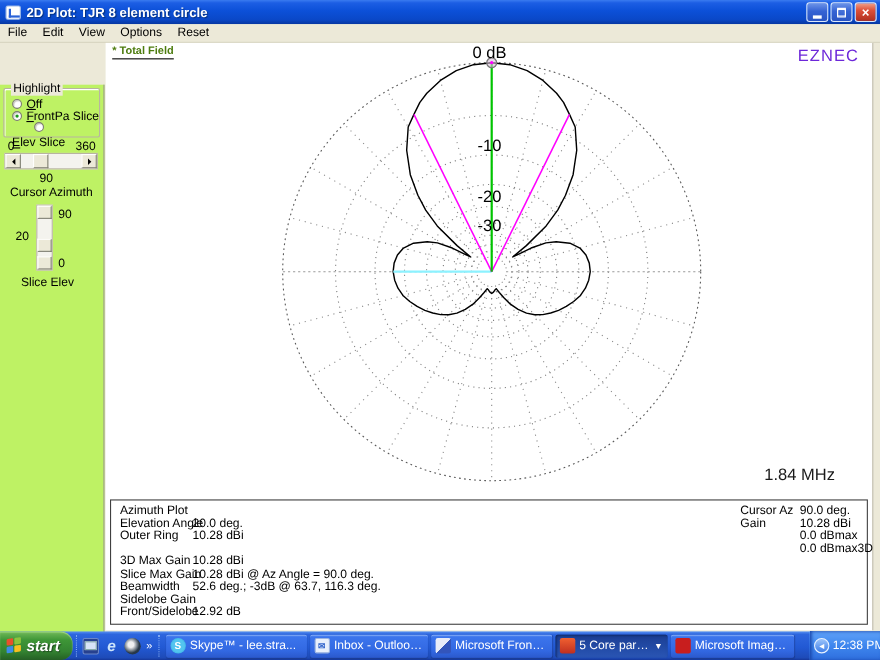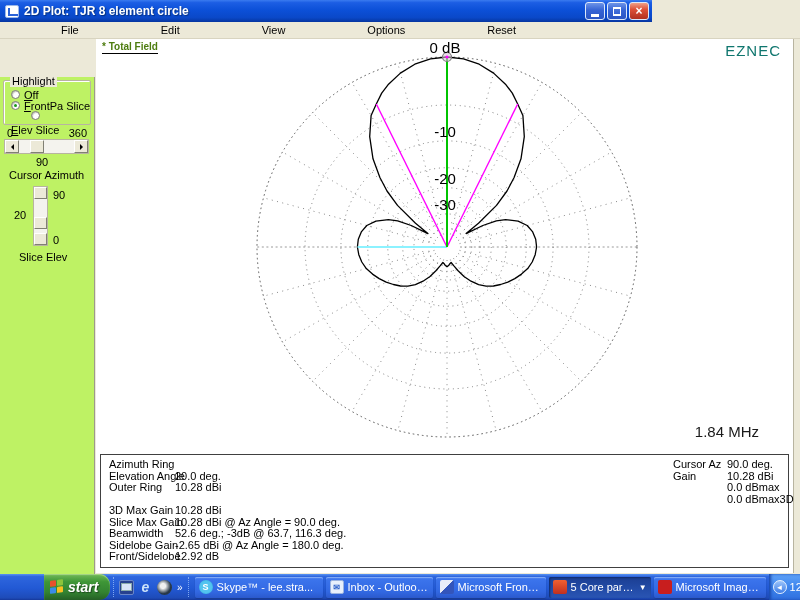--- a/index.html
+++ b/index.html
@@ -8,21 +8,21 @@
     width:800px; height:600px; overflow:hidden;
     font-family:"Liberation Sans", sans-serif;
     background:#ECE9D8;
   }
   #screen { position:relative; width:800px; height:600px; }
 
   
   #window { position:absolute; left:0; top:0; width:800px; height:574px; background:#ECE9D8; }
 
   .titlebar {
-    position:absolute; left:0; top:0; width:652px; height:22px;
+    position:absolute; left:0; top:0; width:800px; height:22px;
     background:linear-gradient(180deg,#3A7BF0 0%,#1C5EE4 12%,#0C50D8 45%,#0A48C8 80%,#0636A0 100%);
     display:flex; align-items:center; padding:0 3px; color:#fff;
   }
   .titlebar .app-icon {
     width:14px; height:13px; margin:0 5px 0 2px; background:#fff;
     border:1px solid #9DB8E8; border-radius:2px; position:relative; flex:0 0 auto;
   }
   .titlebar .app-icon::after{
     content:""; position:absolute; left:2px; top:2px; width:8px; height:6px;
     border-left:2px solid #2A62D8; border-bottom:2px solid #2A62D8;
@@ -43,21 +43,21 @@
   .glyph-restore::before { content:""; position:absolute; right:0; top:0; width:6px; height:5px;
     border:1px solid #fff; border-top-width:2px; }
   .glyph-restore::after  { content:""; position:absolute; left:0; bottom:0; width:6px; height:5px;
     border:1px solid #fff; border-top-width:2px; background:linear-gradient(180deg,#4A74D8,#3563D4); }
 
   .menubar {
     position:absolute; left:0; top:22px; width:800px; height:17px;
     background:#ECE9D8; border-bottom:1px solid #D8D4C0;
     display:flex; align-items:center; font-size:11px; color:#000;
   }
-  .menu-item { padding:1px 21px;margin-left:40px; }
+  .menu-item { padding:1px 7px; }
 
   
   #sidebar { position:absolute; left:0; top:39px; width:95px; height:535px;
     background:#bef264; border-right:1px solid #9C9A8C; font-size:11px;margin-top:38px; }
   .groupbox { position:absolute; left:3px; top:3px; width:88px; height:45px;
     border:1px solid #B8B4A0; border-radius:2px;
     box-shadow:inset 1px 1px 0 #fff; }
   .groupbox-legend { position:absolute; left:6px; top:-6px; background:#ECE9D8; padding:0 2px; font-size:11px; }
   .radio-row { position:absolute; left:7px; display:flex; align-items:center; gap:4px; height:11px; }
   .radio-dot { width:9px; height:9px; border-radius:50%; background:#fff;
@@ -89,41 +89,41 @@
   .vscroll .up { top:0; }    .vscroll .up .tri   { border-bottom-color:#000; margin-top:-3px; }
   .vscroll .down { bottom:0;} .vscroll .down .tri { border-top-color:#000; margin-bottom:-3px; }
   .v-thumb { position:absolute; left:0; top:30px; width:13px; height:12px; background:#ECE9D8;
     border:1px solid #fff; border-right-color:#808074; border-bottom-color:#808074; }
 
   
   #main { position:absolute; left:96px; top:39px; width:698px; height:534px;
     background:#fff; border-right:1px solid #B8B4A0; }
   .plot-title { position:absolute; left:6px; top:2px; font-size:10px; font-weight:bold;
     border-bottom:1px solid #000; padding-bottom:1px; color:#4d7c0f; }
-  .brand { position:absolute; right:12px; top:3px; font-size:15px; letter-spacing:1px; color:#0f766e; }
+  .brand { position:absolute; right:12px; top:3px; font-size:15px; letter-spacing:1px; color:#6d28d9; }
   .freq { position:absolute; right:34px; top:384px; font-size:15px; color:#1A1A1A; }
 
   #polar-svg { position:absolute; left:0; top:0; }
 
   .info-panel { position:absolute; left:4px; top:415px; width:689px; height:114px;
     border:1px solid #404040; background:#fff; font-size:11px; color:#000; }
   .info-left { position:absolute; left:8px; top:4px; }
   .info-row { display:flex; height:11.5px; line-height:11.5px; white-space:nowrap; }
   .info-row .lbl { width:66px; flex:0 0 auto; }
   .info-right { position:absolute; left:572px; top:4px; }
   .info-right .lbl { width:54px; flex:0 0 auto; }
 
   
   #taskbar { position:absolute; left:0; top:574px; width:800px; height:26px;
     background:linear-gradient(180deg,#5993F2 0%,#2E66DE 10%,#2259D4 55%,#1E4BB8 92%,#15379A 100%);
     display:flex; align-items:center; color:#fff; }
   .start-btn { position:relative; width:66px; height:26px; flex:0 0 auto;
     background:linear-gradient(180deg,#74BB5A 0%,#3E9637 30%,#338331 70%,#255F25 100%);
     border-radius:0 11px 11px 0; display:flex; align-items:center; gap:4px; padding-left:6px;
-    box-shadow:inset 0 1px 1px #A8D88A;margin-left:44px; }
+    box-shadow:inset 0 1px 1px #A8D88A; }
   .start-text { font-size:14px; font-weight:bold; font-style:italic; text-shadow:1px 1px 1px #1E4A1E; }
   .win-flag { width:14px; height:14px; display:grid; grid-template-columns:6px 6px;
     grid-template-rows:6px 6px; gap:1px; transform:skewY(-8deg); flex:0 0 auto; }
   .win-flag span { border-radius:1px; }
   .qlaunch { display:flex; align-items:center; gap:4px; padding:0 5px; flex:0 0 auto;
     border-left:1px dotted #7FA8F0; border-right:1px dotted #7FA8F0; height:20px; margin-left:3px; }
   .ql-icon { width:15px; height:15px; border-radius:2px; display:flex; align-items:center;
     justify-content:center; font-size:11px; font-weight:bold; }
   .ql-desktop { background:#27418F; border:1px solid #6A86C8; }
   .ql-desktop::after { content:""; width:9px; height:6px; background:#D8E4F8; border:1px solid #8AA; }
@@ -283,21 +283,21 @@
           <text x="349" y="144.75473213306424" text-anchor="middle" font-size="15" font-family="Liberation Sans, sans-serif" fill="#000">-20</text>
           <text x="349" y="170.91709021591012" text-anchor="middle" font-size="15" font-family="Liberation Sans, sans-serif" fill="#000">-30</text>
         </svg>
       <span class="plot-title">* Total Field</span>
       <span class="brand">EZNEC</span>
       <span class="freq">1.84 MHz</span>
 
       <div class="info-panel">
         <div class="info-left" id="info-left">
             <div class="info-row">
-              <span class="lbl">Azimuth Ring</span>
+              <span class="lbl">Azimuth Plot</span>
               <span></span>
             </div>
             <div class="info-row">
               <span class="lbl">Elevation Angle</span>
               <span>20.0 deg.</span>
             </div>
             <div class="info-row">
               <span class="lbl">Outer Ring</span>
               <span>10.28 dBi</span>
             </div>
@@ -312,21 +312,20 @@
             <div class="info-row">
               <span class="lbl">Slice Max Gain</span>
               <span>10.28 dBi @ Az Angle = 90.0 deg.</span>
             </div>
             <div class="info-row">
               <span class="lbl">Beamwidth</span>
               <span>52.6 deg.; -3dB @ 63.7, 116.3 deg.</span>
             </div>
             <div class="info-row">
               <span class="lbl">Sidelobe Gain</span>
-              <span>-2.65 dBi @ Az Angle = 180.0 deg.</span>
             </div>
             <div class="info-row">
               <span class="lbl">Front/Sidelobe</span>
               <span>12.92 dB</span>
             </div>
           </div>
         <div class="info-right" id="info-right">
             <div class="info-row">
               <span class="lbl">Cursor Az</span>
               <span>90.0 deg.</span>

